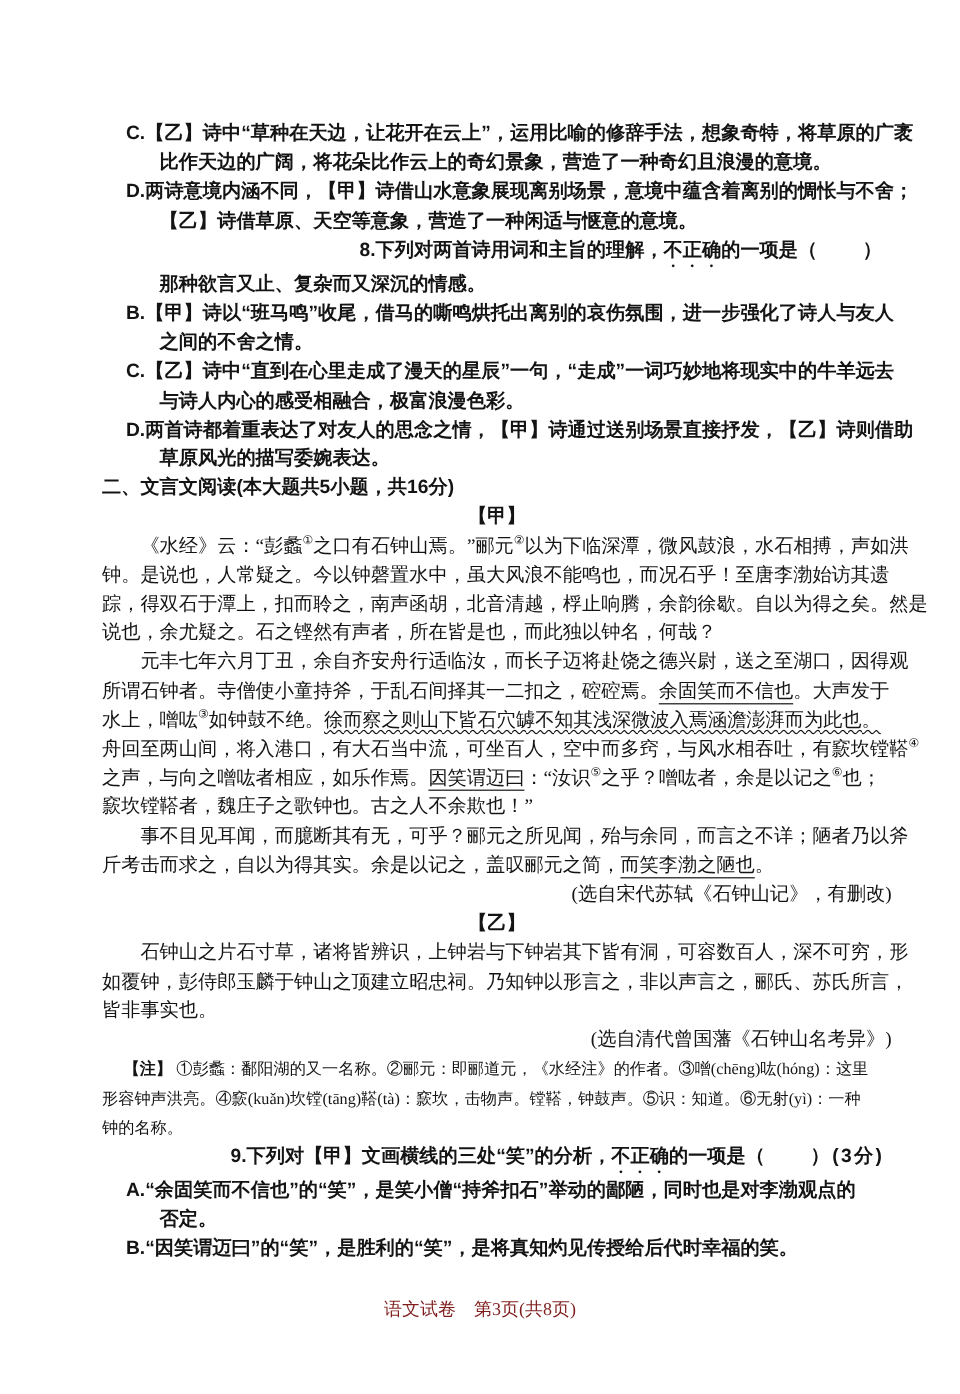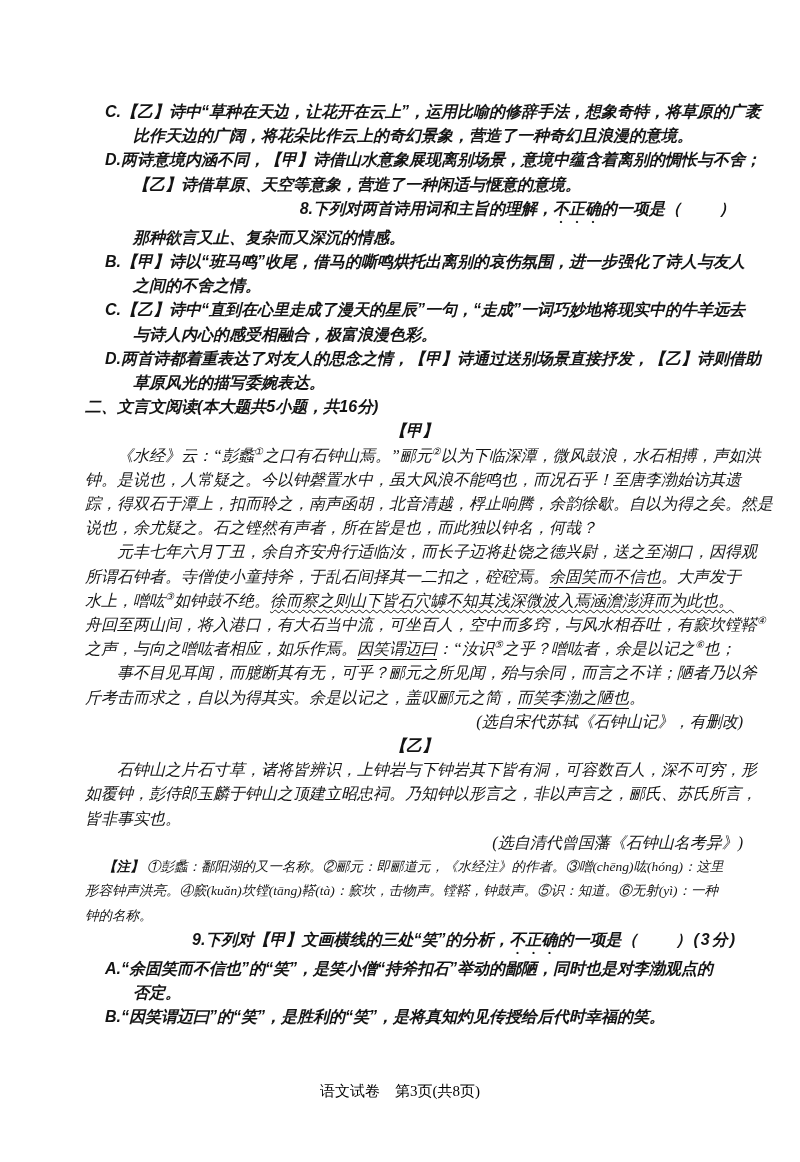--- a/index.html
+++ b/index.html
@@ -11,21 +11,20 @@
     color:#141414;
     font-family:"Liberation Serif","DejaVu Serif",serif;
     overflow:hidden;
   }
   .content {
     position:absolute;
     left:85px; top:100px;
     width:658px;
     font-size:16px;
     line-height:24.2px;
-    font-style:italic;
   }
   .line { white-space:nowrap; }
   .hei { font-family:"Liberation Sans","DejaVu Sans",sans-serif; font-weight:700; }
   .kai { font-weight:400; }
   .opt  { padding-left:20px; }
   .optwrap { padding-left:48px; }
   .indent2 { padding-left:32px; }
   .center { text-align:center; }
   .right  { text-align:right; }
   .qline { display:flex; justify-content:flex-end;margin-left:24px; }
@@ -34,21 +33,21 @@
   .note-first { padding-left:18px; }
   .sup { font-size:10px; vertical-align:super; line-height:0; }
   .ul   { text-decoration:underline; text-underline-offset:5px; text-decoration-thickness:1.4px; }
   .wavy { text-decoration:underline wavy; text-underline-offset:3px; text-decoration-thickness:1px; }
   .emph {
     -webkit-text-emphasis:dot; -webkit-text-emphasis-position:under left;
     text-emphasis:dot; text-emphasis-position:under left;
   }
   .footer {
     position:absolute; left:0; right:0; top:1082px;
-    text-align:center; font-size:15px; color:#000000;
+    text-align:center; font-size:15px; color:#7f1d1d;
   }
 </style>
 </head>
 <body>
 
 <div class="page">
   <div class="content">
 
     <div class="line hei opt">C.【乙】诗中“草种在天边，让花开在云上”，运用比喻的修辞手法，想象奇特，将草原的广袤</div>
     <div class="line hei optwrap">比作天边的广阔，将花朵比作云上的奇幻景象，营造了一种奇幻且浪漫的意境。</div>
@@ -82,20 +81,21 @@
     </div>
     <div class="line kai">
       <span>水上，噌吰</span><span class="sup">③</span><span>如钟鼓不绝。</span><span class="wavy">徐而察之则山下皆石穴罅不知其浅深微波入焉涵澹澎湃而为此也。</span>
     </div>
     <div class="line kai">
       <span>舟回至两山间，将入港口，有大石当中流，可坐百人，空中而多窍，与风水相吞吐，有窾坎镗鞳</span><span class="sup">④</span>
     </div>
     <div class="line kai">
       <span>之声，与向之噌吰者相应，如乐作焉。</span><span class="ul">因笑谓迈曰</span><span>：“汝识</span><span class="sup">⑤</span><span>之乎？噌吰者，余是以记之</span><span class="sup">⑥</span><span>也；</span>
     </div>
+    <div class="line kai">窾坎镗鞳者，魏庄子之歌钟也。古之人不余欺也！”</div>
     <div class="line kai indent2">事不目见耳闻，而臆断其有无，可乎？郦元之所见闻，殆与余同，而言之不详；陋者乃以斧</div>
     <div class="line kai">
       <span>斤考击而求之，自以为得其实。余是以记之，盖叹郦元之简，</span><span class="ul">而笑李渤之陋也</span><span>。</span>
     </div>
     <div class="line kai right">(选自宋代苏轼《石钟山记》，有删改)</div>
 
     <div class="line hei center">【乙】</div>
     <div class="line kai indent2">石钟山之片石寸草，诸将皆辨识，上钟岩与下钟岩其下皆有洞，可容数百人，深不可穷，形</div>
     <div class="line kai">如覆钟，彭侍郎玉麟于钟山之顶建立昭忠祠。乃知钟以形言之，非以声言之，郦氏、苏氏所言，</div>
     <div class="line kai">皆非事实也。</div>

